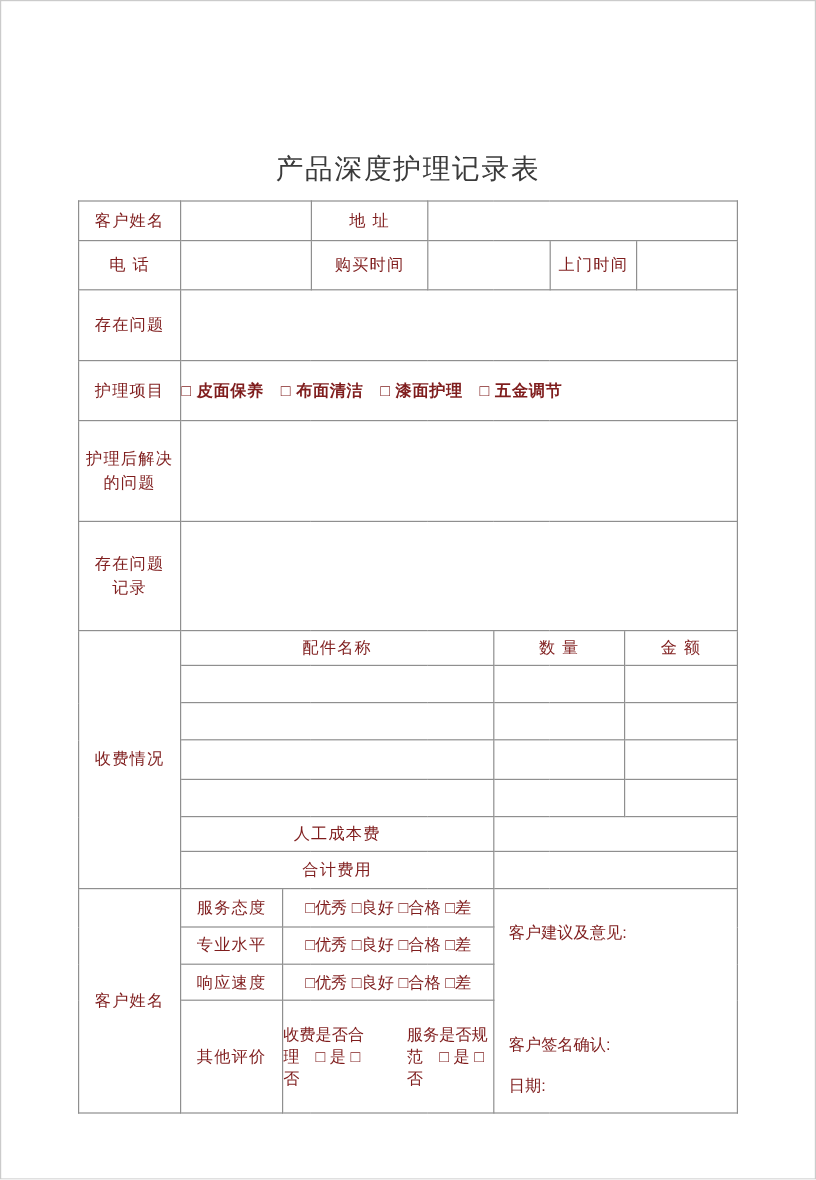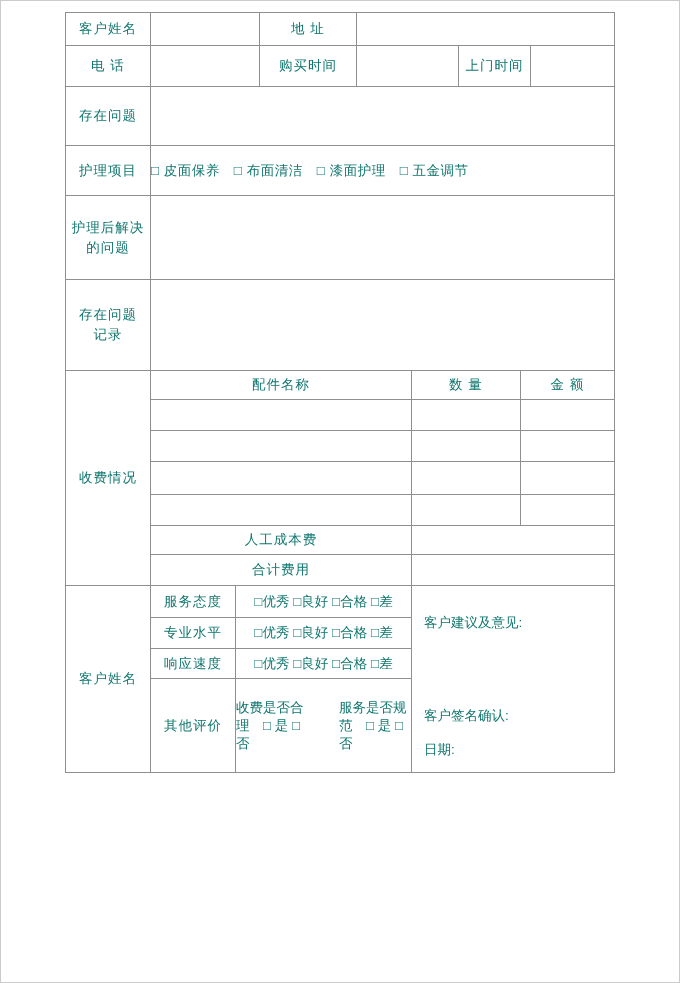--- a/index.html
+++ b/index.html
@@ -12,44 +12,45 @@
   .title{
     margin-top:124px;text-align:center;
     font-size:23px;letter-spacing:1.5px;color:#3a3a3a;font-weight:400;
   }
   table.form{
     border-collapse:collapse;table-layout:fixed;
     width:549px;margin:11px auto 0;
   }
   table.form td{
     border:1px solid #8f8f8f;
-    font-size:13.5px;color:#0f766e;
+    font-size:13.5px;color:#7f1d1d;
     padding:0;vertical-align:middle;
     overflow:hidden;
   }
   .lbl{
     text-align:center;letter-spacing:1px;
     white-space:pre-line;line-height:1.45;
   }
   .ctr{text-align:center;letter-spacing:1px;}
-  .care-opts{padding-left:37px;letter-spacing:0.5px;}
+  .care-opts{padding-left:37px;letter-spacing:0.5px;font-weight:bold;}
   .rate{text-align:center;letter-spacing:0;}
   .other-opts{
     display:flex;flex-direction:row;justify-content:center;
     align-items:center;gap:31px;height:100%;
   }
   .feedback{vertical-align:top;}
   .feedback .inner{padding:14px 8px 0 12px;line-height:18px;}
   .feedback .sig{margin-top:75px;}
   .feedback .date{margin-top:16px;}
 </style>
 </head>
 <body>
 
 <div class="page">
+  <div class="title">产品深度护理记录表</div>
 
   <table class="form">
     <colgroup>
       <col style="width:85px">
         <col style="width:85px">
         <col style="width:24px">
       <col style="width:97px">
         <col style="width:55px">
         <col style="width:47px">
       <col style="width:62px">

